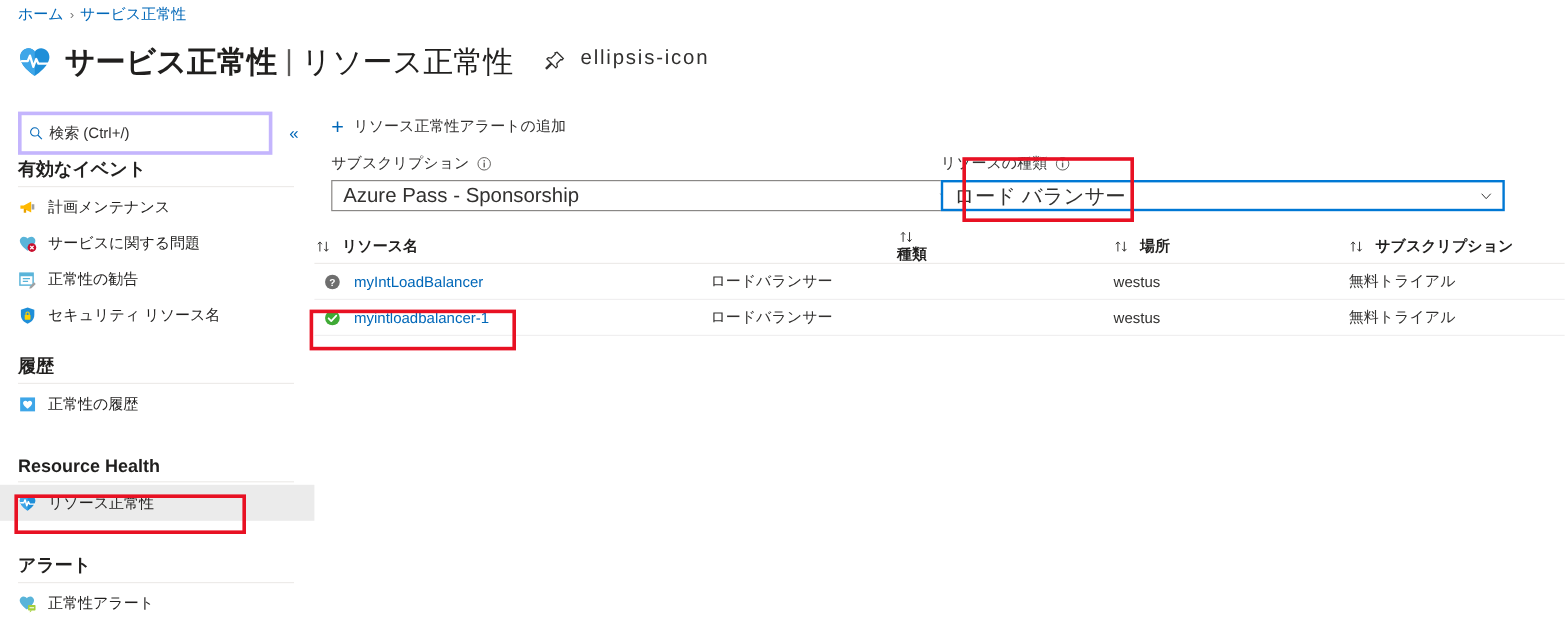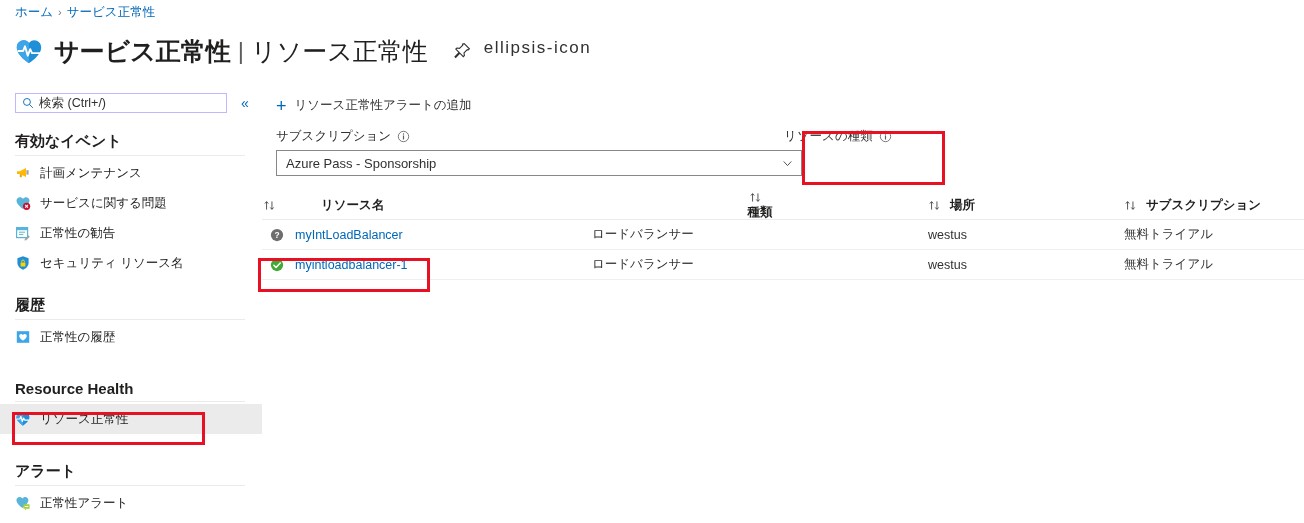--- a/index.html
+++ b/index.html
@@ -38,22 +38,22 @@
   .ellipsis-btn {
     margin-left: 12px; font-size: 17px; color: #323130;
     cursor: pointer; line-height: 8px; letter-spacing: 1.5px;
     padding-bottom: 6px;
   }
 
   
   .sidebar { position: absolute; left: 0; top: 88px; width: 262px; height: 435px; }
   .search-row { position: absolute; left: 15px; top: 5px; display: flex; align-items: center; }
   .search-box {
-    width: 212px; height: 20px;
-    border: 1px solid #c4b5fd; background: #fff;
+    width: 212px; height: 36px;
+    border: 3px solid #c4b5fd; background: #fff;
     display: flex; align-items: center; padding: 0 6px;
   }
   .search-icon { width: 12px; height: 12px; flex: none; margin-right: 5px; }
   .search-input {
     border: none; outline: none; background: transparent;
     font-family: "Liberation Sans", sans-serif; font-size: 12.5px;
     color: #323130; width: 100%; padding: 0;
   }
   .search-input::placeholder { color: #323130; opacity: 1; }
   .collapse-btn {
@@ -83,21 +83,21 @@
 
   .filters { position: absolute; left: 10px; top: 40px; right: 50px; }
   .filter-label {
     font-size: 12.5px; color: #323130; display: flex;
     align-items: center; margin-bottom: 5px; white-space: nowrap;
   }
   .info-ico { width: 13px; height: 13px; margin-left: 6px; flex: none; }
   .dropdown {
     height: 26px; border: 1px solid #8a8886; background: #fff;
     display: flex; align-items: center; justify-content: space-between;
-    padding: 0 8px 0 9px; font-size: 13px; color: #323130; cursor: pointer;
+    padding: 0 8px 0 9px; font-size: 17px; color: #323130; cursor: pointer;
   }
   .dropdown.focused { border: 2px solid #0078d4; }
   .chev { width: 11px; height: 11px; flex: none; }
 
   
   .tbl { position: absolute; left: 0; top: 104px; right: 0; }
   .tbl-head {
     display: flex; align-items: center; height: 28px;
     border-bottom: 1px solid #edebe9; font-size: 12.5px;
     font-weight: bold; color: #201f1e;
@@ -265,26 +265,32 @@
 
       <div style="position:absolute; left:512px; top:0; right:0;">
         <div class="filter-label">
           <span>リソースの種類</span>
           <svg class="info-ico" viewBox="0 0 16 16">
             <circle cx="8" cy="8" r="6.4" fill="none" stroke="#605e5c" stroke-width="1"></circle>
             <circle cx="8" cy="4.9" r="0.85" fill="#605e5c"></circle>
             <rect x="7.3" y="6.7" width="1.4" height="5" fill="#605e5c"></rect>
           </svg>
         </div>
+        <div class="dropdown focused">
+          <span>ロード バランサー</span>
+          <svg class="chev" viewBox="0 0 16 16">
+            <path d="M2.5 5l5.5 6 5.5-6" fill="none" stroke="#323130" stroke-width="1.2"></path>
+          </svg>
+        </div>
       </div>
     </div>
 
     <div class="tbl">
       <div class="tbl-head">
-        <div class="th" style="width:330px; padding-left:1px;gap:36px;">
+        <div class="th" style="width:330px; padding-left:1px;">
           <svg class="sort-ico" width="13" height="13" viewBox="0 0 16 16">
             <path d="M4.4 13V3.5M4.4 3.2L2.3 5.6M4.4 3.2l2.1 2.4" fill="none" stroke="#323130" stroke-width="1"></path>
             <path d="M11 3v9.5M11 12.8l2.1-2.4M11 12.8l-2.1-2.4" fill="none" stroke="#323130" stroke-width="1"></path>
           </svg>
           <span>リソース名</span>
         </div>
         <div class="th" style="width:336px;flex-direction:column;">
           <svg class="sort-ico" width="13" height="13" viewBox="0 0 16 16">
             <path d="M4.4 13V3.5M4.4 3.2L2.3 5.6M4.4 3.2l2.1 2.4" fill="none" stroke="#323130" stroke-width="1"></path>
             <path d="M11 3v9.5M11 12.8l2.1-2.4M11 12.8l-2.1-2.4" fill="none" stroke="#323130" stroke-width="1"></path>

